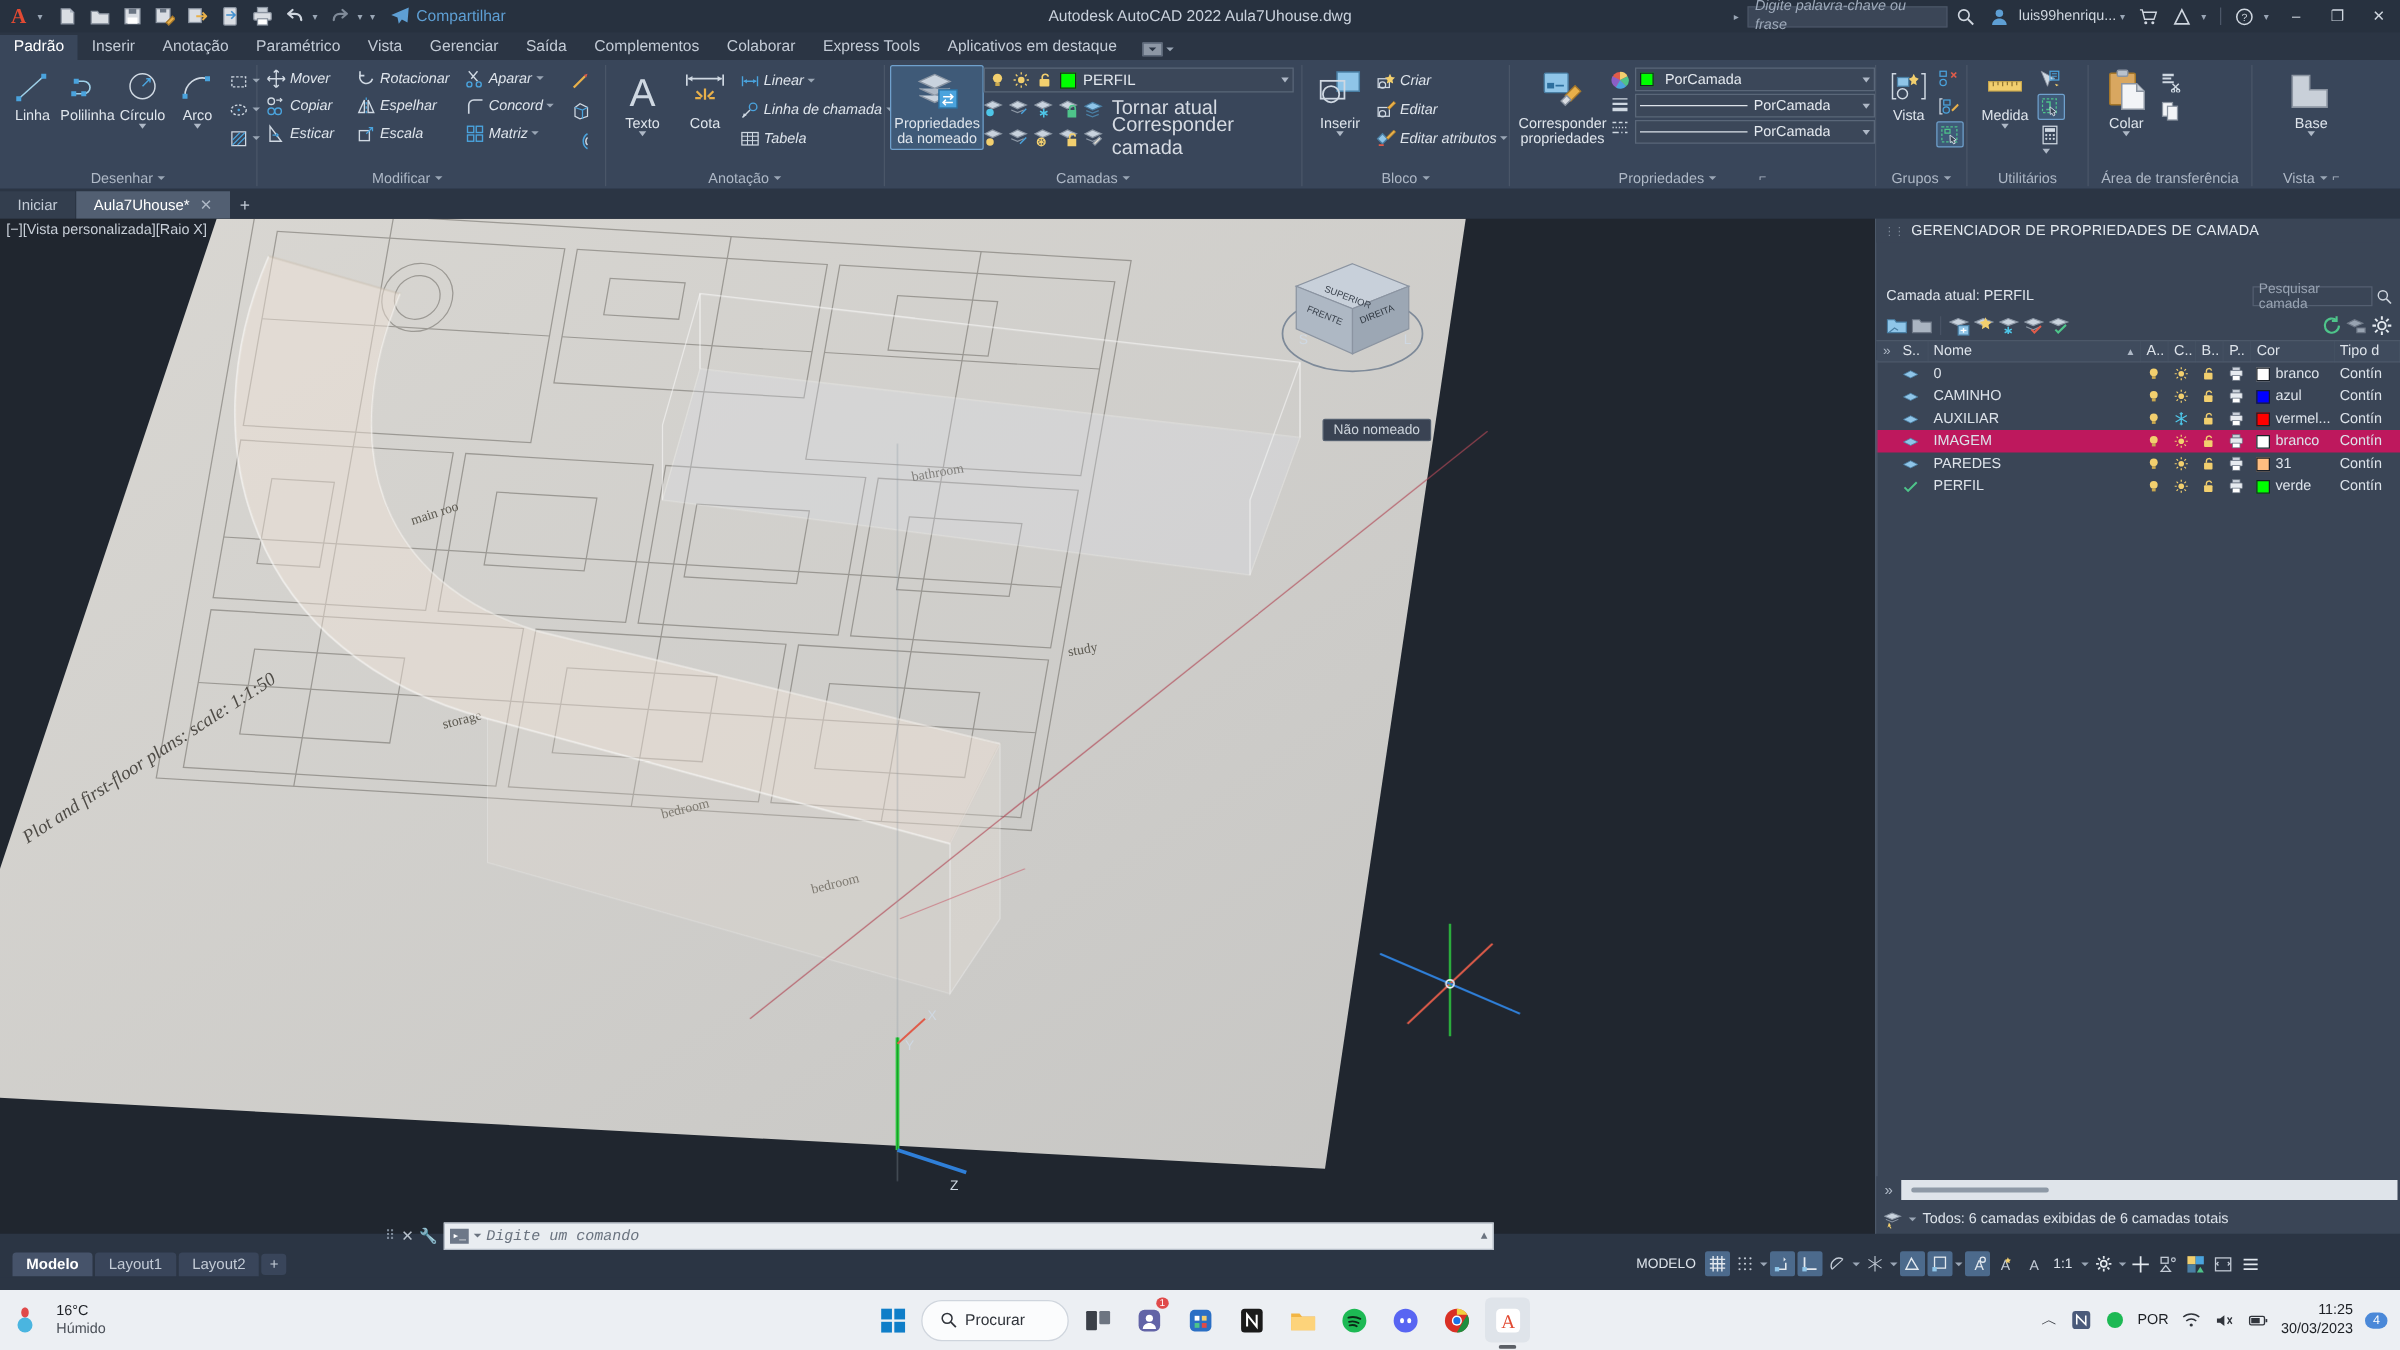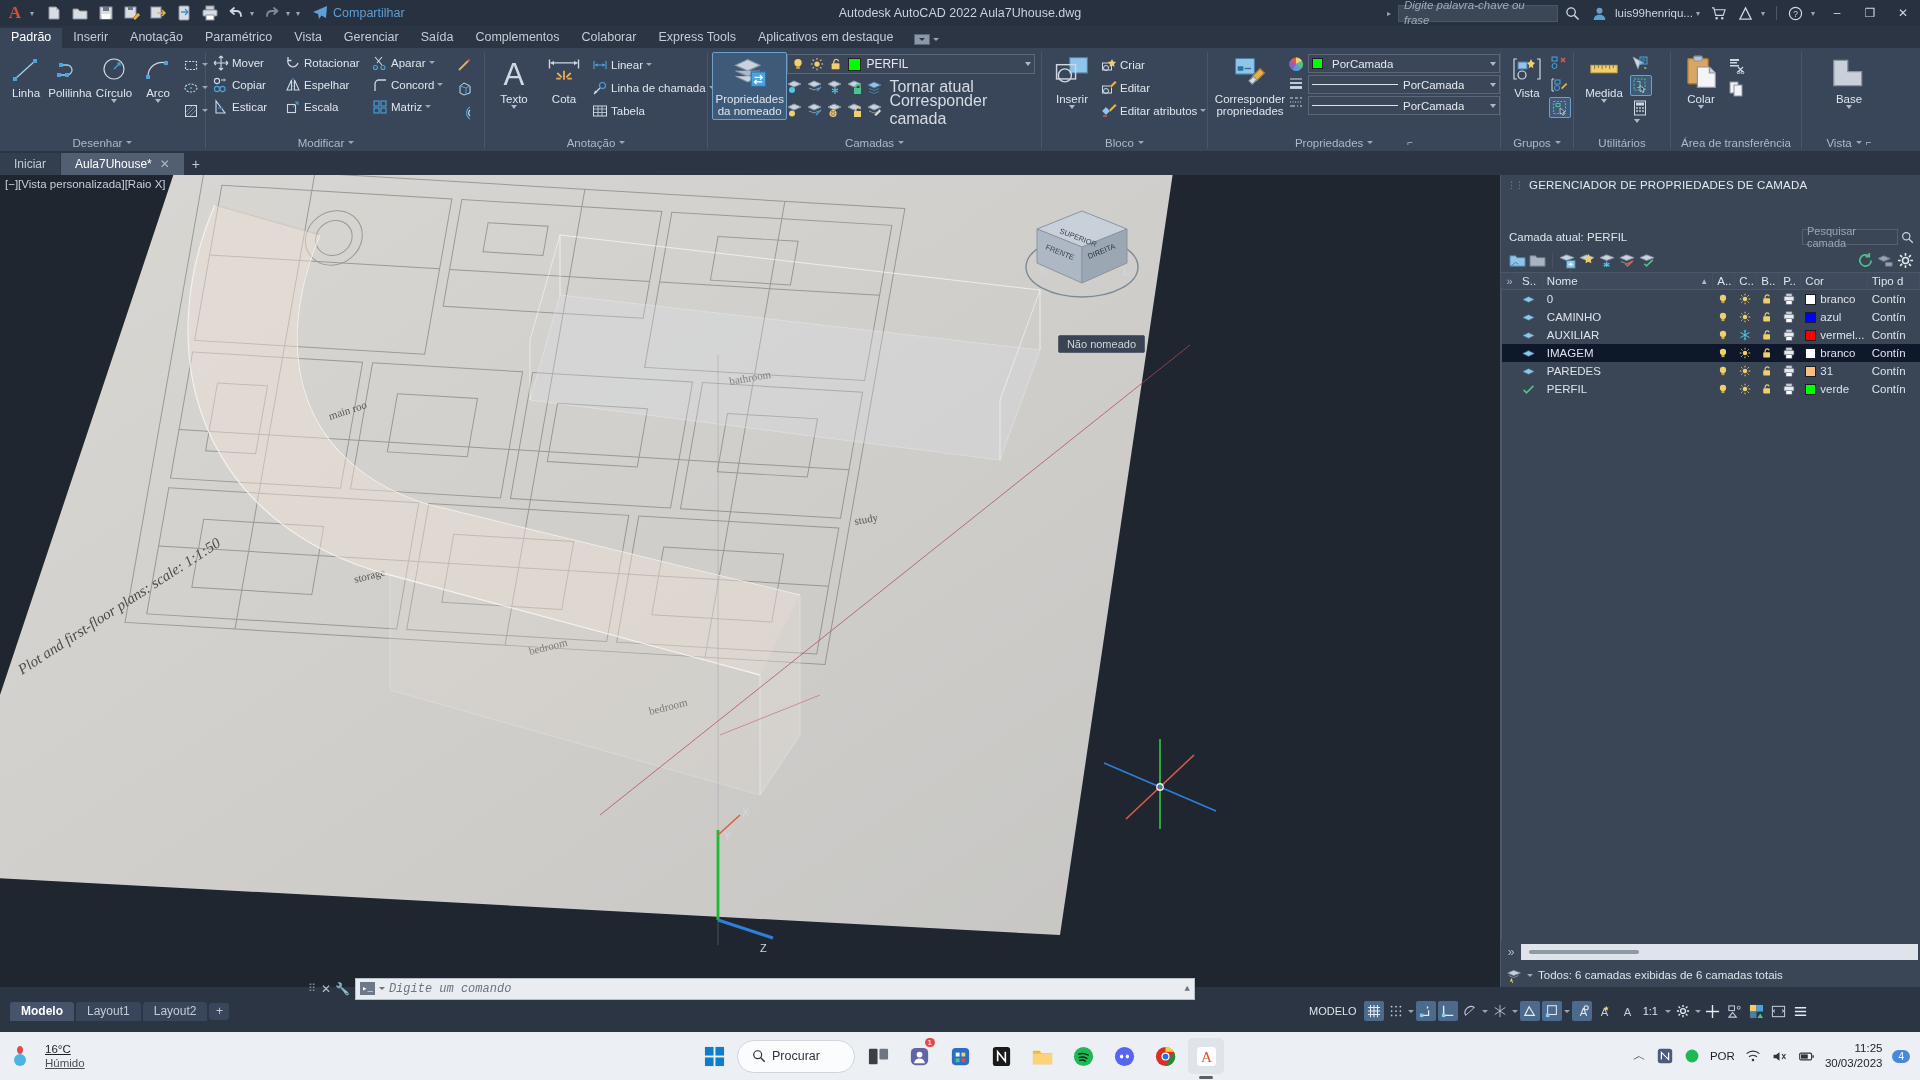--- a/index.html
+++ b/index.html
@@ -77,21 +77,21 @@
   }
   .panel-div { width: 1px; background: #4a5668; margin: 4px 0 2px 0; }
 
   .bigbtn {
     display: flex; flex-direction: column; align-items: center; justify-content: flex-start;
     min-width: 44px; padding: 2px 4px; cursor: default; border: 1px solid transparent; border-radius: 2px;
   }
   .bigbtn .lbl { font-size: 11.5px; color: #dfe5ec; margin-top: 2px; text-align: center; line-height: 12px; }
   .bigbtn.sel { background: #3f5a78; border: 1px solid #6fa0cc; }
   .smallrow { display: flex; align-items: center; gap: 3px; height: 21px; padding: 0 3px; cursor: default; border-radius: 2px; }
-  .smallrow .lbl { font-size: 11.5px; color: #dfe5ec; white-space: nowrap; }
+  .smallrow .lbl { font-size: 11.5px; color: #dfe5ec; white-space: nowrap; font-style: italic; }
   .tri { width: 0; height: 0; border-left: 3.5px solid transparent; border-right: 3.5px solid transparent; border-top: 4px solid #aeb8c6; }
   .tri-s { width: 0; height: 0; border-left: 3px solid transparent; border-right: 3px solid transparent; border-top: 3.5px solid #9aa6b5; }
 
   .icn { width: 16px; height: 16px; flex: 0 0 16px; display: block; }
   .icn-b { width: 30px; height: 30px; display: block; }
   .icn-xl { width: 38px; height: 36px; display: block; }
 
   
   .layer-combo {
     display: flex; align-items: center; gap: 5px; height: 20px; width: 248px;
@@ -176,21 +176,21 @@
   .pal-tb-sep { width: 1px; height: 15px; background: #55607180; margin: 0 3px; }
   .pal-spacer { flex: 1; }
   .grid-head {
     height: 18px; display: flex; align-items: center; font-size: 11.5px; color: #dde3ea;
     background: #3f4b5d; border-top: 1px solid #4c5869; border-bottom: 1px solid #4c5869;
   }
   .gh { display: flex; align-items: center; padding-left: 4px; height: 18px; border-right: 1px solid #4c586966; overflow: hidden; white-space: nowrap; }
   .lrow {
     height: 18px; display: flex; align-items: center; font-size: 11.5px; color: #dde3ea;
   }
-  .lrow.sel { background: #0f172a; }
+  .lrow.sel { background: #be185d; }
   .lc { display: flex; align-items: center; height: 18px; padding-left: 4px; overflow: hidden; white-space: nowrap; }
   .expander {
     width: 18px; display: flex; align-items: center; justify-content: center;
     color: #aeb8c6; font-size: 11px;
   }
   .colorswatch { width: 11px; height: 11px; border: 1px solid #1a1f27; display: inline-block; margin-right: 4px; flex: 0 0 11px; }
   .tree-pane { position: absolute; left: 0; top: 113px; width: 1px; bottom: 46px; background: #4c5869; }
   .pal-hscroll {
     position: absolute; left: 0; right: 0; bottom: 26px; height: 18px;
     display: flex; align-items: center;
@@ -223,21 +223,21 @@
   .sbtn { width: 20px; height: 20px; display: flex; align-items: center; justify-content: center; border-radius: 2px; }
   .sbtn.on { background: #4c6a8c; }
   .sb-txt { font-size: 11px; color: #dde3ea; padding: 0 5px; }
 
   
   .taskbar {
     position: absolute; left: 0; bottom: 0; width: 1920px; height: 48px;
     background: #eceff3; display: flex; align-items: center;
   }
   .tb-weather { display: flex; align-items: center; gap: 7px; padding-left: 12px; }
-  .tb-weather .wtxt { font-size: 11.5px; color: #1d2025; line-height: 14px; text-decoration: underline; }
+  .tb-weather .wtxt { font-size: 11.5px; color: #1d2025; line-height: 14px; }
   .tb-center { position: absolute; left: 50%; transform: translateX(-50%); display: flex; align-items: center; gap: 5px; }
   .tbicon { width: 36px; height: 36px; display: flex; align-items: center; justify-content: center; border-radius: 5px; position: relative; }
   .tbicon.active { background: #dfe4ea; }
   .tbicon.active::after { content:""; position:absolute; bottom:-5px; left:50%; transform:translateX(-50%); width:14px;height:3px;background:#5b5f66;border-radius:2px;}
   .search-pill {
     height: 33px; min-width: 118px; background: #fbfcfd; border: 1px solid #cfd5dd;
     border-radius: 17px; display: flex; align-items: center; gap: 6px; padding: 0 14px;
     font-size: 12.5px; color: #30343b;
   }
   .tb-right2 { position: absolute; right: 10px; display: flex; align-items: center; gap: 10px; }

